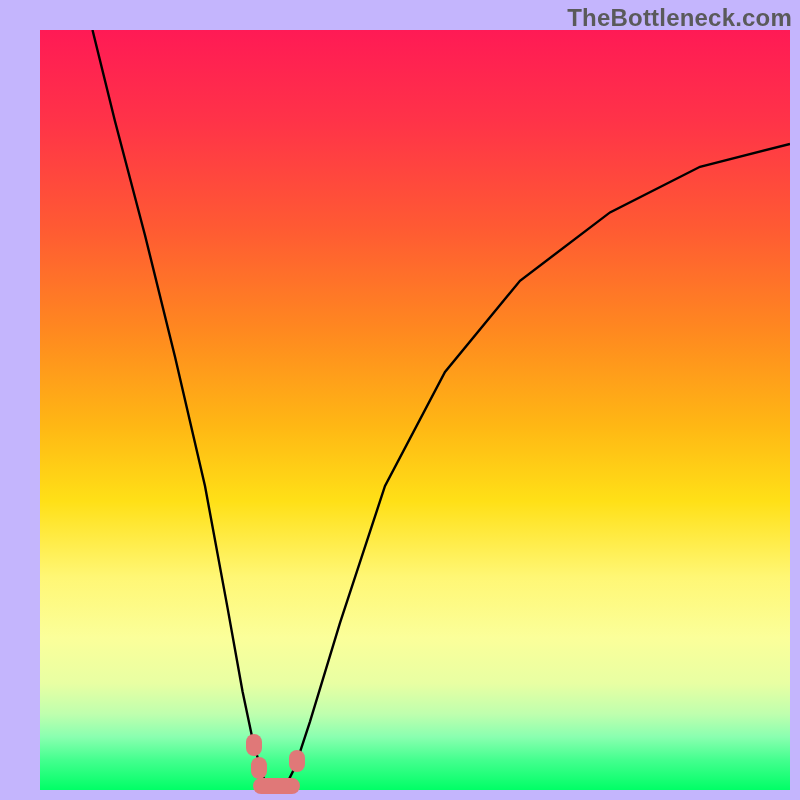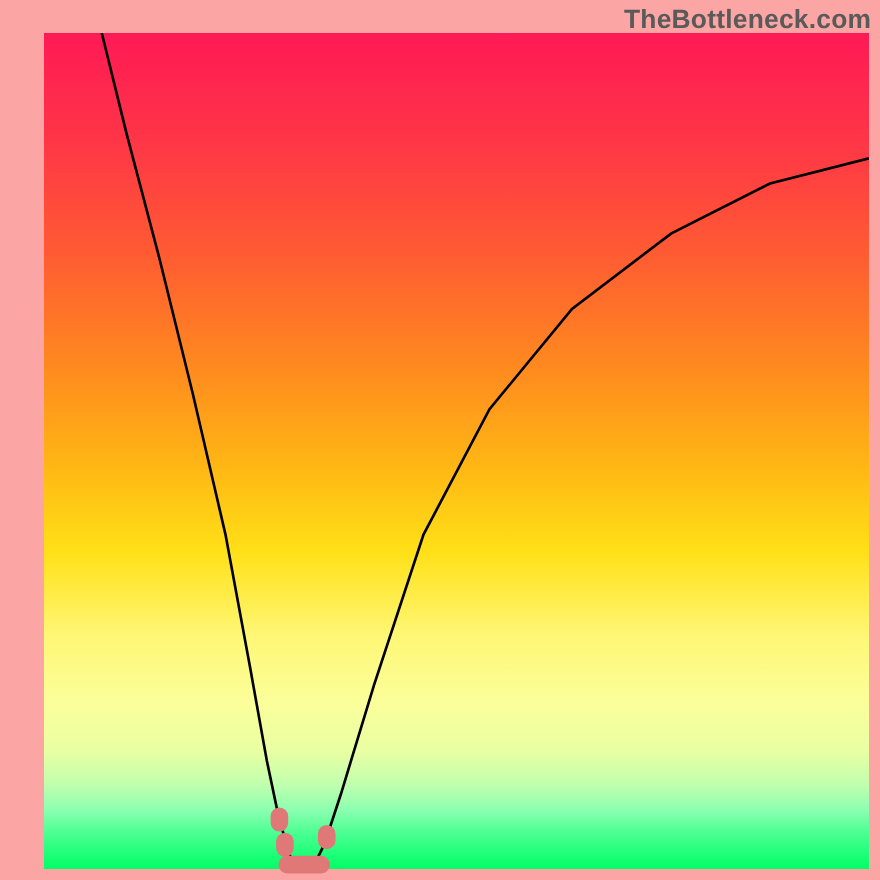--- a/index.html
+++ b/index.html
@@ -9,21 +9,21 @@
     height: 800px;
     background: #000;
     overflow: hidden;
   }
   .frame {
     position: absolute;
     left: 0;
     top: 0;
     width: 800px;
     height: 800px;
-    background: #fca5a5;
+    background: #c4b5fd;
   }
   .plot-area {
     position: absolute;
     left: 40px;
     top: 30px;
     width: 750px;
     height: 760px;
     background: linear-gradient(to bottom,
       #ff1a55 0%,
       #ff3348 12%,

